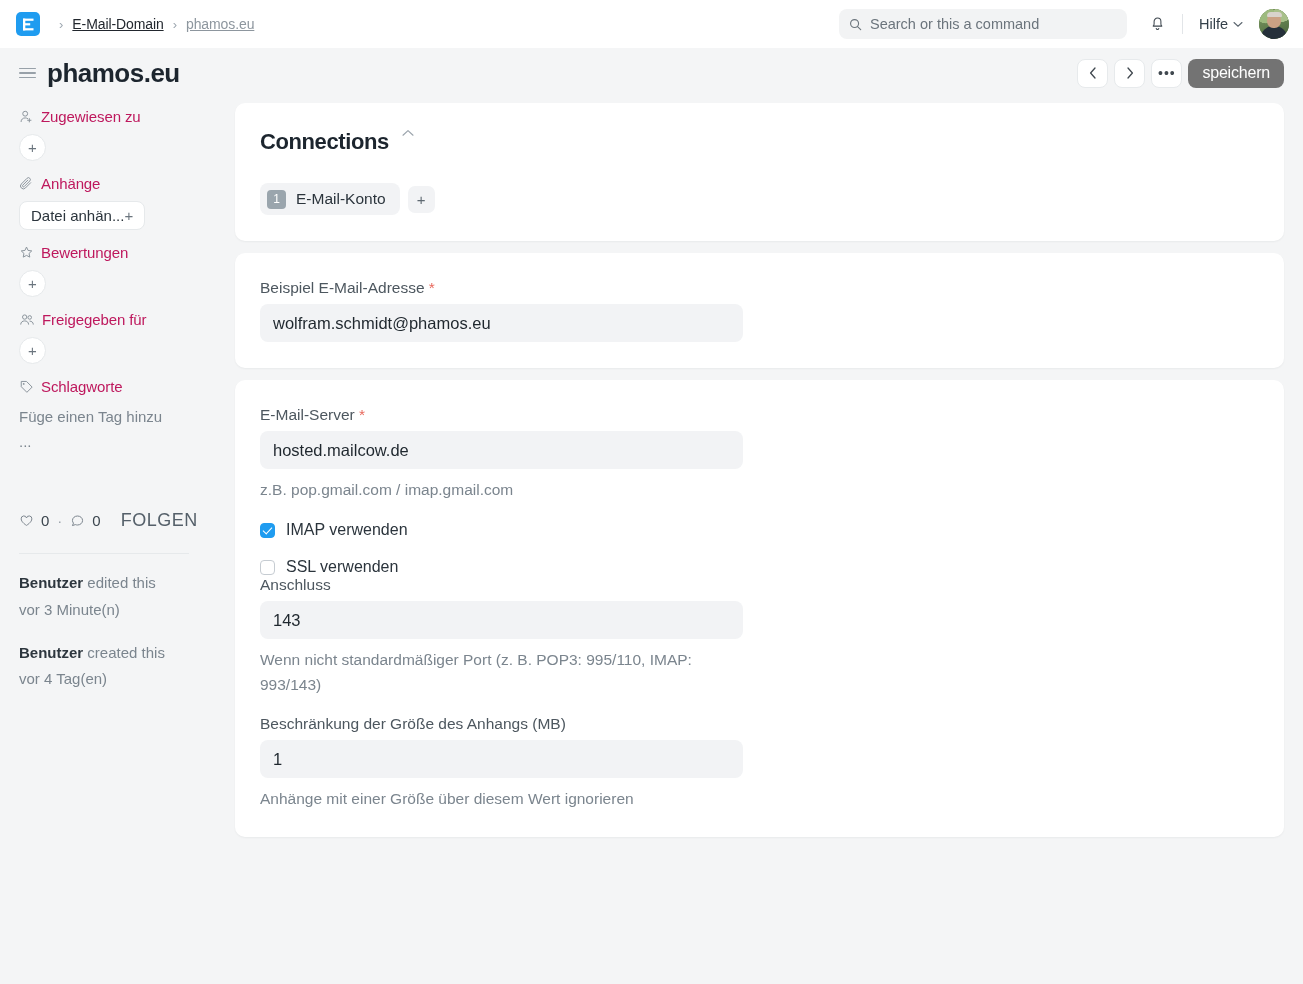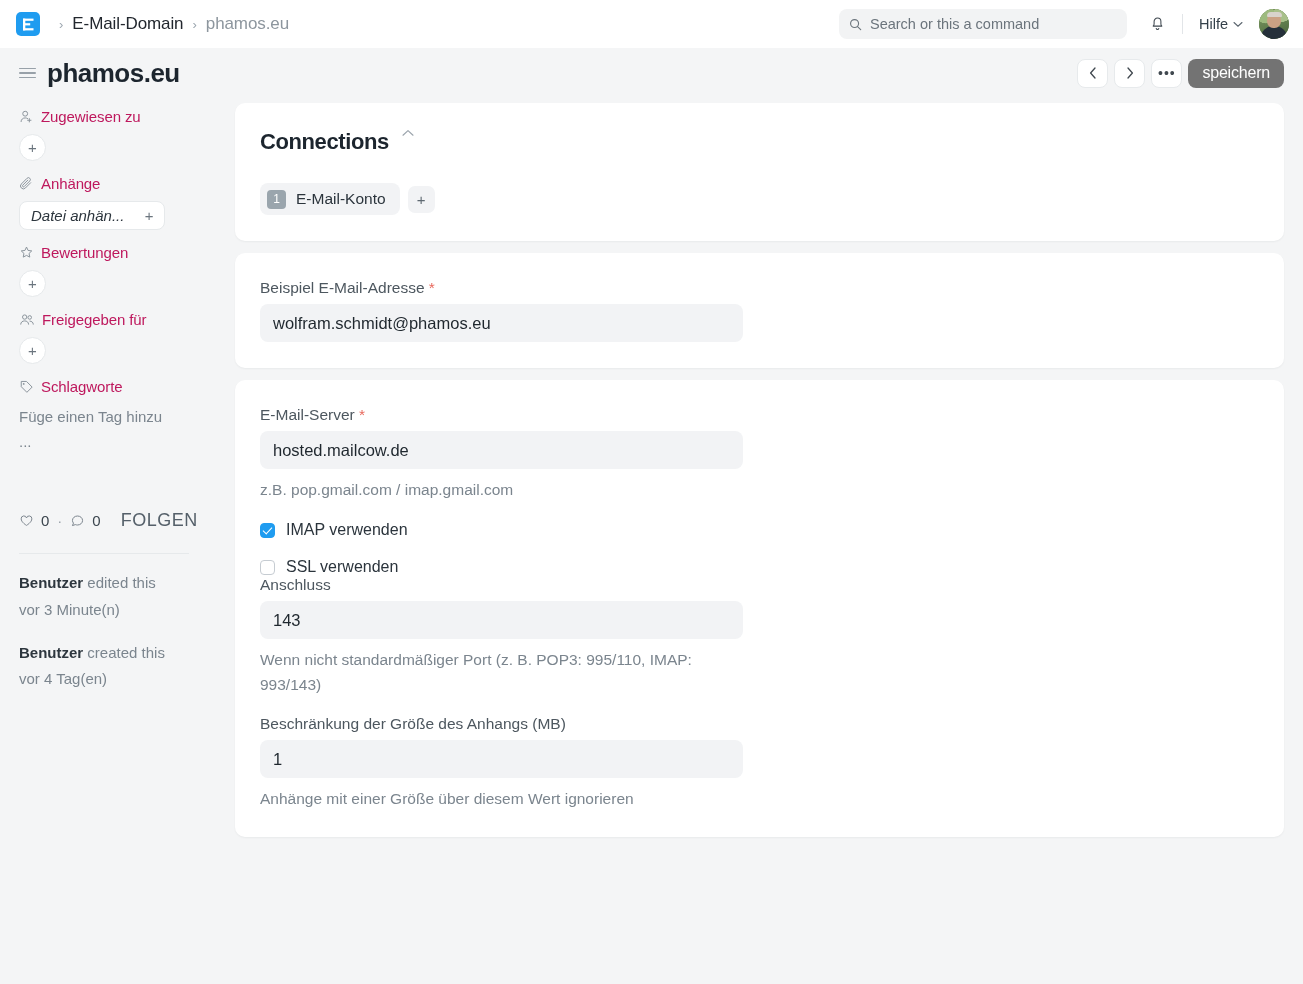--- a/index.html
+++ b/index.html
@@ -23,21 +23,21 @@
   .logo {
     width: 24px; height: 24px; border-radius: 5px;
     background: #1f9cf0;
     display: flex; align-items: center; justify-content: center;
     flex: 0 0 auto;
   }
   .logo svg { display: block; }
   .crumbs { display: flex; align-items: center; margin-left: 10px; }
   .crumb-sep { color: #9da7b0; font-size: 13px; margin: 0 9px; line-height: 1; }
   .crumb {
-    font-size: 17px; color: #22272e; letter-spacing: -0.1px; white-space: nowrap;
+    font-size: 14px; color: #22272e; letter-spacing: -0.1px; white-space: nowrap; text-decoration: underline;
   }
   .crumb.muted { color: #8d969e; }
 
   .nav-right {
     position: absolute; right: 14px; top: 0; height: 48px;
     display: flex; align-items: center; gap: 0;
   }
   .searchbox {
     width: 288px; height: 30px; border-radius: 8px;
     background: #f2f3f4;
@@ -101,24 +101,24 @@
     font-size: 15px; color: #be185d; margin-bottom: 9px;
   }
   .side-head .label { letter-spacing: -0.1px; }
   .circle-add {
     width: 27px; height: 27px; border-radius: 50%;
     border: 1px solid #e6e9eb; background: #fff;
     display: flex; align-items: center; justify-content: center;
     color: #6b757e; font-size: 15px; line-height: 1;
   }
   .attach-btn {
-    display: inline-flex; align-items: center; gap: 20px;
+    display: inline-flex; align-items: center; gap: 0;
     height: 29px; padding: 0 11px; border-radius: 8px;
     border: 1px solid #e6e9eb; background: #fff;
-    font-size: 15px; color: #2c353d; font-style: italic;
+    font-size: 15px; color: #2c353d;
   }
   .attach-btn .plus { color: #6b757e; font-size: 15px; }
   .tag-hint { font-size: 15px; color: #7b858e; line-height: 1.68; max-width: 150px; }
 
   .side-stats {
     display: flex; align-items: center; gap: 7px;
     font-size: 15px; color: #4b555e; margin-top: 56px;
   }
   .side-stats .num { color: #3b454e; }
   .side-stats .dot { color: #9aa3ab; margin: 0 1px; }

